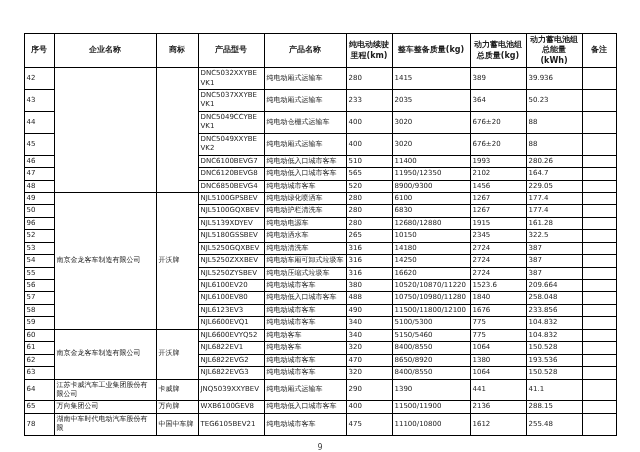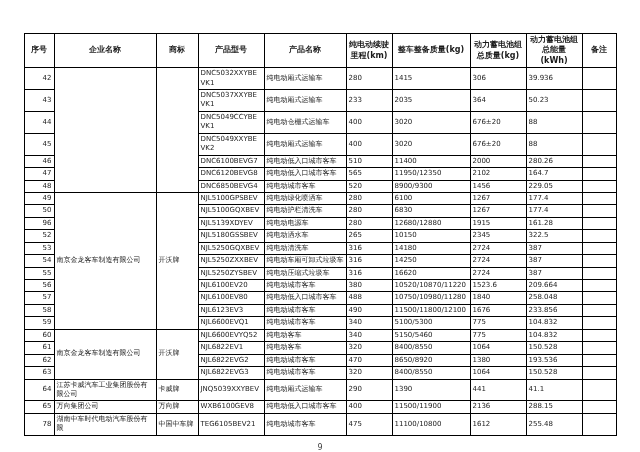--- a/index.html
+++ b/index.html
@@ -22,21 +22,21 @@
   }
   .veh thead tr{height:30px;}
   .veh th{
     font-size:8px;font-weight:bold;text-align:center;line-height:1.3;
   }
   .veh tbody tr{height:12px;}
   .veh td{
     font-size:7px;line-height:1.35;text-align:left;
     word-break:break-all;
   }
-  td.c{text-align:right;}
+  td.c{text-align:left;}
   .pagenum{
     text-align:center;margin-top:7px;
     font-size:8px;color:#444;
     font-family:"DejaVu Sans","Liberation Sans",sans-serif;
   }
 </style>
 </head>
 <body>
 
 <div class="page">
@@ -69,21 +69,21 @@
     </thead>
     <tbody id="veh-tbody">
         <tr>
           <td class="c">42</td>
           <td rowspan="7"></td>
           <td rowspan="7"></td>
           <td>DNC5032XXYBEVK1</td>
           <td>纯电动厢式运输车</td>
           <td>280</td>
           <td>1415</td>
-          <td>306</td>
+          <td>389</td>
           <td>39.936</td>
           <td></td>
         </tr>
         <tr>
           <td class="c">43</td>
           <td>DNC5037XXYBEVK1</td>
           <td>纯电动厢式运输车</td>
           <td>233</td>
           <td>2035</td>
           <td>364</td>
@@ -109,21 +109,21 @@
           <td>676±20</td>
           <td>88</td>
           <td></td>
         </tr>
         <tr>
           <td class="c">46</td>
           <td>DNC6100BEVG7</td>
           <td>纯电动低入口城市客车</td>
           <td>510</td>
           <td>11400</td>
-          <td>2000</td>
+          <td>1993</td>
           <td>280.26</td>
           <td></td>
         </tr>
         <tr>
           <td class="c">47</td>
           <td>DNC6120BEVG8</td>
           <td>纯电动低入口城市客车</td>
           <td>565</td>
           <td>11950/12350</td>
           <td>2102</td>

